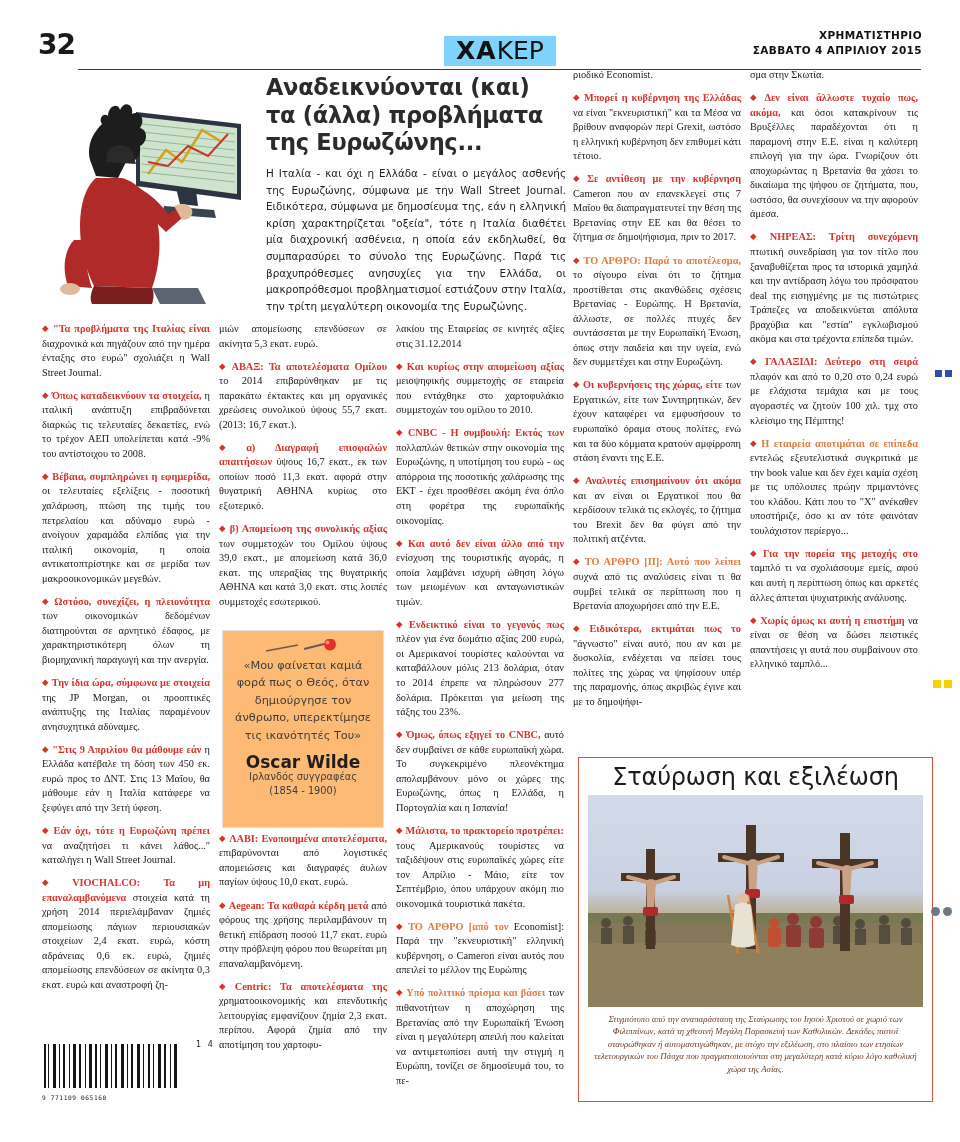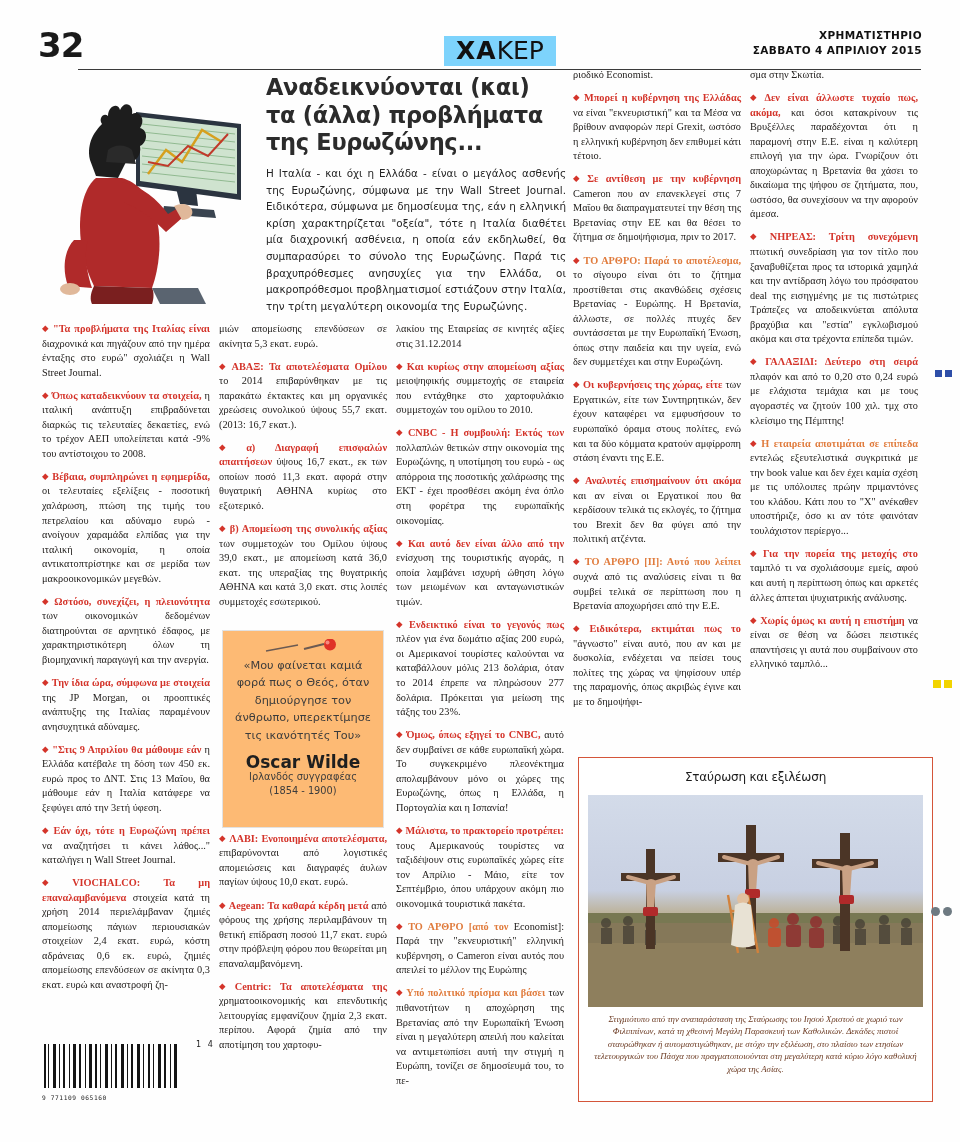--- a/index.html
+++ b/index.html
@@ -12,21 +12,21 @@
     position:relative;
     overflow:hidden;
   }
   .page{position:relative;width:960px;height:1142px;background:#fefefe;}
 
   
   .masthead{position:absolute;left:38px;top:28px;width:884px;height:52px;}
   .folio{
     position:absolute;left:0;top:0;
     font-family:"DejaVu Sans", sans-serif;
-    font-size:34px;font-weight:700;letter-spacing:-1px;color:#1a1a1a;
+    font-size:28px;font-weight:700;letter-spacing:-1px;color:#1a1a1a;
     line-height:34px;
   }
   .mast-rule{
     position:absolute;left:40px;top:41px;width:843px;height:0;
     border-top:1.3px solid #3b3b3b;
   }
   .mast-logo{
     position:absolute;left:406px;top:8px;
     background:#7dd3fc;padding:0 12px;
     font-family:"DejaVu Sans", sans-serif;
@@ -97,21 +97,21 @@
   .qrole{font-size:9.8px;color:#3c3c3c;line-height:14px;}
   .qyears{font-size:9.8px;color:#3c3c3c;line-height:14px;}
 
   
   .photobox{
     position:absolute;left:578px;top:757px;width:355px;height:345px;
     border:1.6px solid #d4553a;background:#fff;box-sizing:border-box;
   }
   .photo-title{
     font-family:"DejaVu Sans", sans-serif;
-    font-size:12px;line-height:24px;font-weight:400;color:#1c1c1c;
+    font-size:24px;line-height:24px;font-weight:400;color:#1c1c1c;
     text-align:center;padding:7px 0 6px 0;letter-spacing:-.2px;
   }
   .photo-img{
     position:relative;margin:0 9px;height:212px;overflow:hidden;
     background:linear-gradient(#cfd6e6 0%, #c6cee0 38%, #b9b09a 52%, #a89a7e 70%, #9c8e70 100%);
   }
   .photo-caption{
     font-family:"Liberation Serif", serif;
     font-style:italic;font-size:8.8px;line-height:12.4px;
     color:#6b3a22;text-align:center;padding:6px 14px 0 14px;

